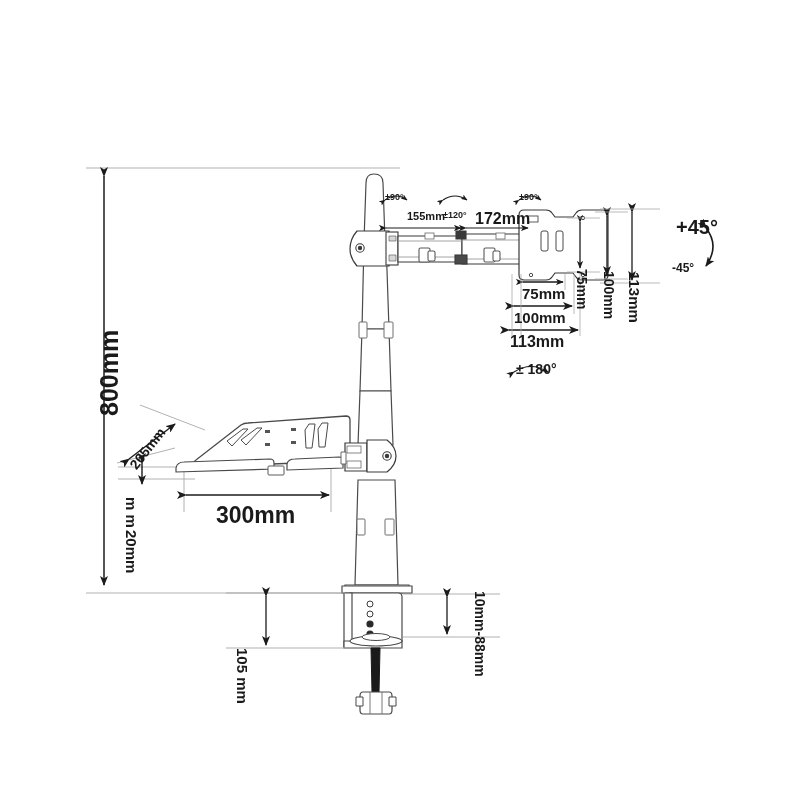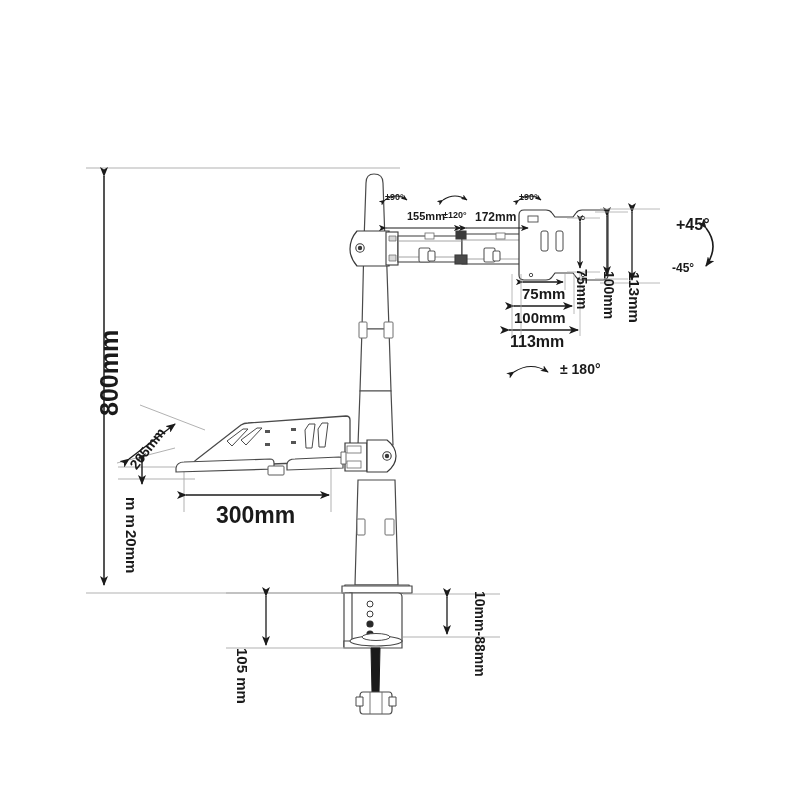--- a/index.html
+++ b/index.html
@@ -283,21 +283,21 @@
   <span class="rot90cw" style="display:inline-block;">20mm</span>
 </div>
 <div class="lbl" style="left:139px; top:497px; font-size:15px;">
   <span class="rot90cw" style="display:inline-block;">m m</span>
 </div>
 
 <div class="lbl" style="left:216px; top:504px; font-size:23px;">300mm</div>
 
 <div class="lbl" style="left:407px; top:211px; font-size:11px;text-align:center;">155mm</div>
 
-<div class="lbl" style="left:475px; top:211px; font-size:12px;">172mm</div>
+<div class="lbl" style="left:475px; top:211px; font-size:16px;">172mm</div>
 
 <div class="lbl" style="left:385px; top:193px; font-size:9px;">±90°</div>
 
 <div class="lbl" style="left:443px; top:211px; font-size:9px;">±120°</div>
 
 <div class="lbl" style="left:519px; top:193px; font-size:9px;">±90°</div>
 
 <div class="lbl" style="left:589px; top:269px; font-size:14px;">
   <span class="rot90cw" style="display:inline-block;">75mm</span>
 </div>
@@ -309,23 +309,23 @@
 <div class="lbl" style="left:642px; top:272px; font-size:15px;">
   <span class="rot90cw" style="display:inline-block;">113mm</span>
 </div>
 
 <div class="lbl" style="left:522px; top:286px; font-size:15px;">75mm</div>
 
 <div class="lbl" style="left:514px; top:310px; font-size:15px;">100mm</div>
 
 <div class="lbl" style="left:510px; top:334px; font-size:16px;">113mm</div>
 
-<div class="lbl" style="left:516px; top:362px; font-size:14px;margin-left:44px;">± 180°</div>
-
-<div class="lbl" style="left:676px; top:217px; font-size:16px;">+45°</div>
+<div class="lbl" style="left:516px; top:362px; font-size:14px;">± 180°</div>
+
+<div class="lbl" style="left:676px; top:217px; font-size:20px;">+45°</div>
 
 <div class="lbl" style="left:672px; top:262px; font-size:12px;">-45°</div>
 
 <div class="lbl" style="left:250px; top:648px; font-size:15px;">
   <span class="rot90cw" style="display:inline-block;">105 mm</span>
 </div>
 
 <div class="lbl" style="left:487px; top:591px; font-size:14px;">
   <span class="rot90cw" style="display:inline-block;">10mm-88mm</span>
 </div>

